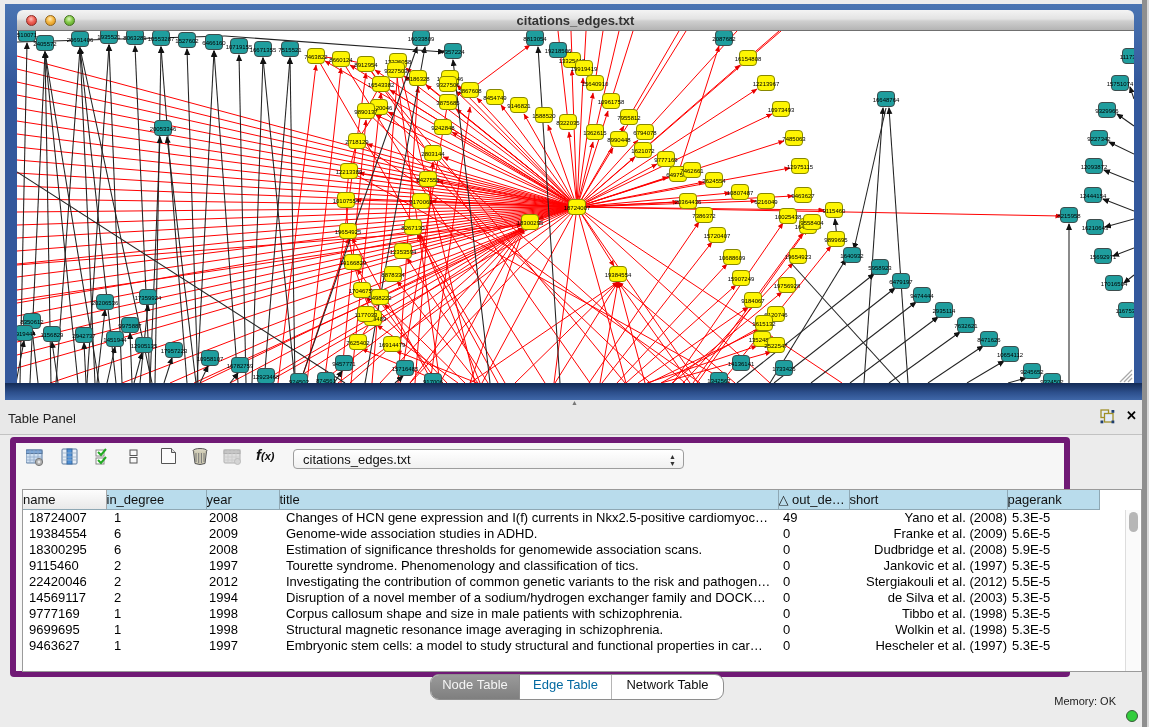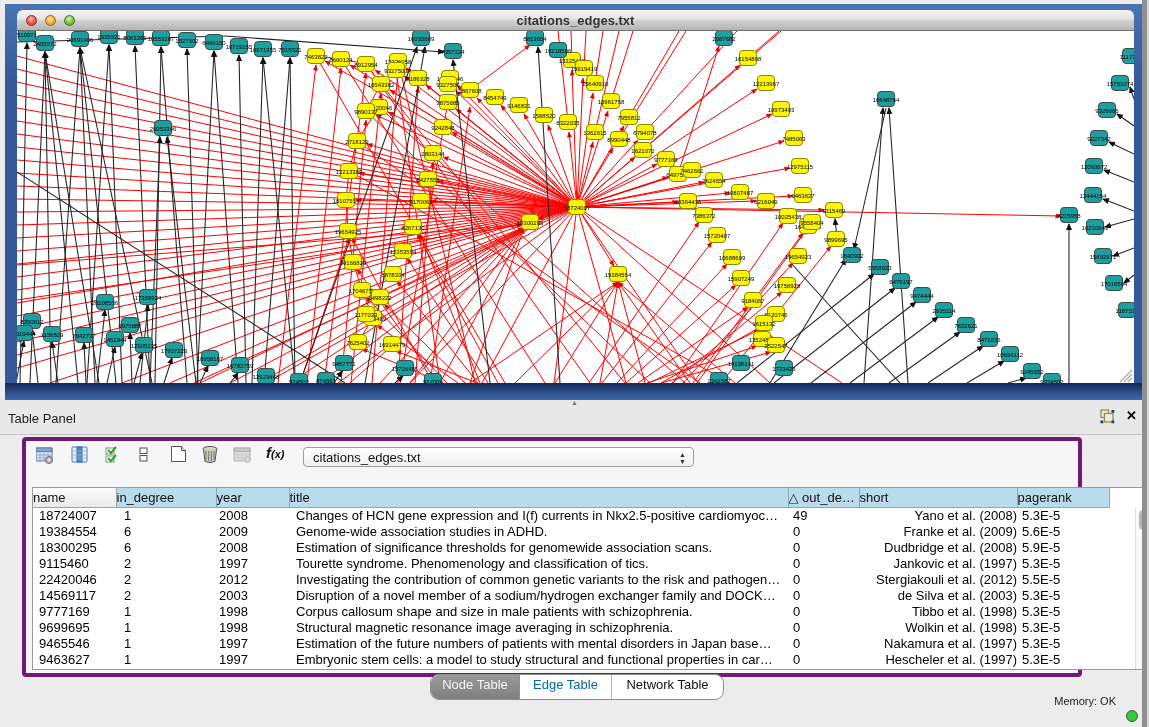--- a/index.html
+++ b/index.html
@@ -12,22 +12,22 @@
  border-bottom:1px solid #707070}
 #titlebar .t{position:absolute;left:0;right:0;top:3px;text-align:center;font-size:13px;
  font-weight:700;color:#333}
 .tl{position:absolute;top:5px;width:11px;height:11px;border-radius:50%}
 #canvas{position:absolute;left:12px;top:27px;width:1117px;height:352px;background:#fff}
 #rightstrip{position:absolute;right:0;top:0;width:7px;height:727px;background:#d9d9d9;z-index:9}
 #rightstrip .d{position:absolute;left:0;top:0;width:5px;height:727px;background:#8f8f8f}
 #tp{position:absolute;left:0;top:400px;width:1149px;height:327px;background:#ececec}
 #tph{position:absolute;left:0;top:0;width:1149px;height:35px;background:#e8e8e8;border-bottom:1px solid #c2c2c2}
 #tph .t{position:absolute;left:8px;top:11px;font-size:13px;color:#222}
-#panel{position:absolute;left:22px;top:37px;width:1060px;height:240px;background:#f6f6f6;
- border:4px solid #701a75;border-radius:4px}
+#panel{position:absolute;left:10px;top:37px;width:1060px;height:240px;background:#f6f6f6;
+ border:6px solid #701a75;border-radius:4px}
 #combo{position:absolute;left:277px;top:6px;width:391px;height:20px;background:linear-gradient(180deg,#fff,#f0f0f0);
  border:1px solid #9d9d9d;border-radius:4px;font-size:13px;color:#111;padding:2px 0 0 9px}
 #combo .ar{position:absolute;right:7px;top:0px;font-size:7px;color:#333}
 #tbl{position:absolute;left:6px;top:46px;width:1120px;height:183px;border:1px solid #9a9a9a;background:#fff;overflow:hidden}
 table{border-collapse:collapse;table-layout:fixed;width:1076px;font-size:13px}
 col.g1{width:83px}col.g2{width:100px}col.g3{width:73px}col.g4{width:499px}col.g5{width:71px}col.g6{width:158px}col.g7{width:92px}
 th{height:19px;background:#b9dcec;border-right:1px solid #8fa8b4;border-bottom:1px solid #8fa8b4;
  font-weight:400;font-size:13px;color:#111;text-align:left;overflow:hidden;white-space:nowrap}
 th.first{background:linear-gradient(180deg,#fdfdfd,#e9e9e9);border-right:1px solid #a8a8a8}
 td{height:16px;white-space:nowrap;overflow:hidden;font-size:13px;color:#000;padding:0}
@@ -997,21 +997,21 @@
               <td class="c2">2</td>
               <td class="c3">2012</td>
               <td class="c4">Investigating the contribution of common genetic variants to the risk and pathogen…</td>
               <td class="c5">0</td>
               <td class="c6">Stergiakouli et al. (2012)</td>
               <td class="c7">5.5E-5</td>
             </tr>
 <tr>
               <td class="c1">14569117</td>
               <td class="c2">2</td>
-              <td class="c3">2003</td>
+              <td class="c3">1994</td>
               <td class="c4">Disruption of a novel member of a sodium/hydrogen exchanger family and DOCK…</td>
               <td class="c5">0</td>
               <td class="c6">de Silva et al. (2003)</td>
               <td class="c7">5.3E-5</td>
             </tr>
 <tr>
               <td class="c1">9777169</td>
               <td class="c2">1</td>
               <td class="c3">1998</td>
               <td class="c4">Corpus callosum shape and size in male patients with schizophrenia.</td>
@@ -1019,29 +1019,20 @@
               <td class="c6">Tibbo et al. (1998)</td>
               <td class="c7">5.3E-5</td>
             </tr>
 <tr>
               <td class="c1">9699695</td>
               <td class="c2">1</td>
               <td class="c3">1998</td>
               <td class="c4">Structural magnetic resonance image averaging in schizophrenia.</td>
               <td class="c5">0</td>
               <td class="c6">Wolkin et al. (1998)</td>
-              <td class="c7">5.3E-5</td>
-            </tr>
-<tr>
-              <td class="c1">9465546</td>
-              <td class="c2">1</td>
-              <td class="c3">1997</td>
-              <td class="c4">Estimation of the future numbers of patients with mental disorders in Japan base…</td>
-              <td class="c5">0</td>
-              <td class="c6">Nakamura et al. (1997)</td>
               <td class="c7">5.3E-5</td>
             </tr>
 <tr>
               <td class="c1">9463627</td>
               <td class="c2">1</td>
               <td class="c3">1997</td>
               <td class="c4">Embryonic stem cells: a model to study structural and functional properties in car…</td>
               <td class="c5">0</td>
               <td class="c6">Hescheler et al. (1997)</td>
               <td class="c7">5.3E-5</td>

